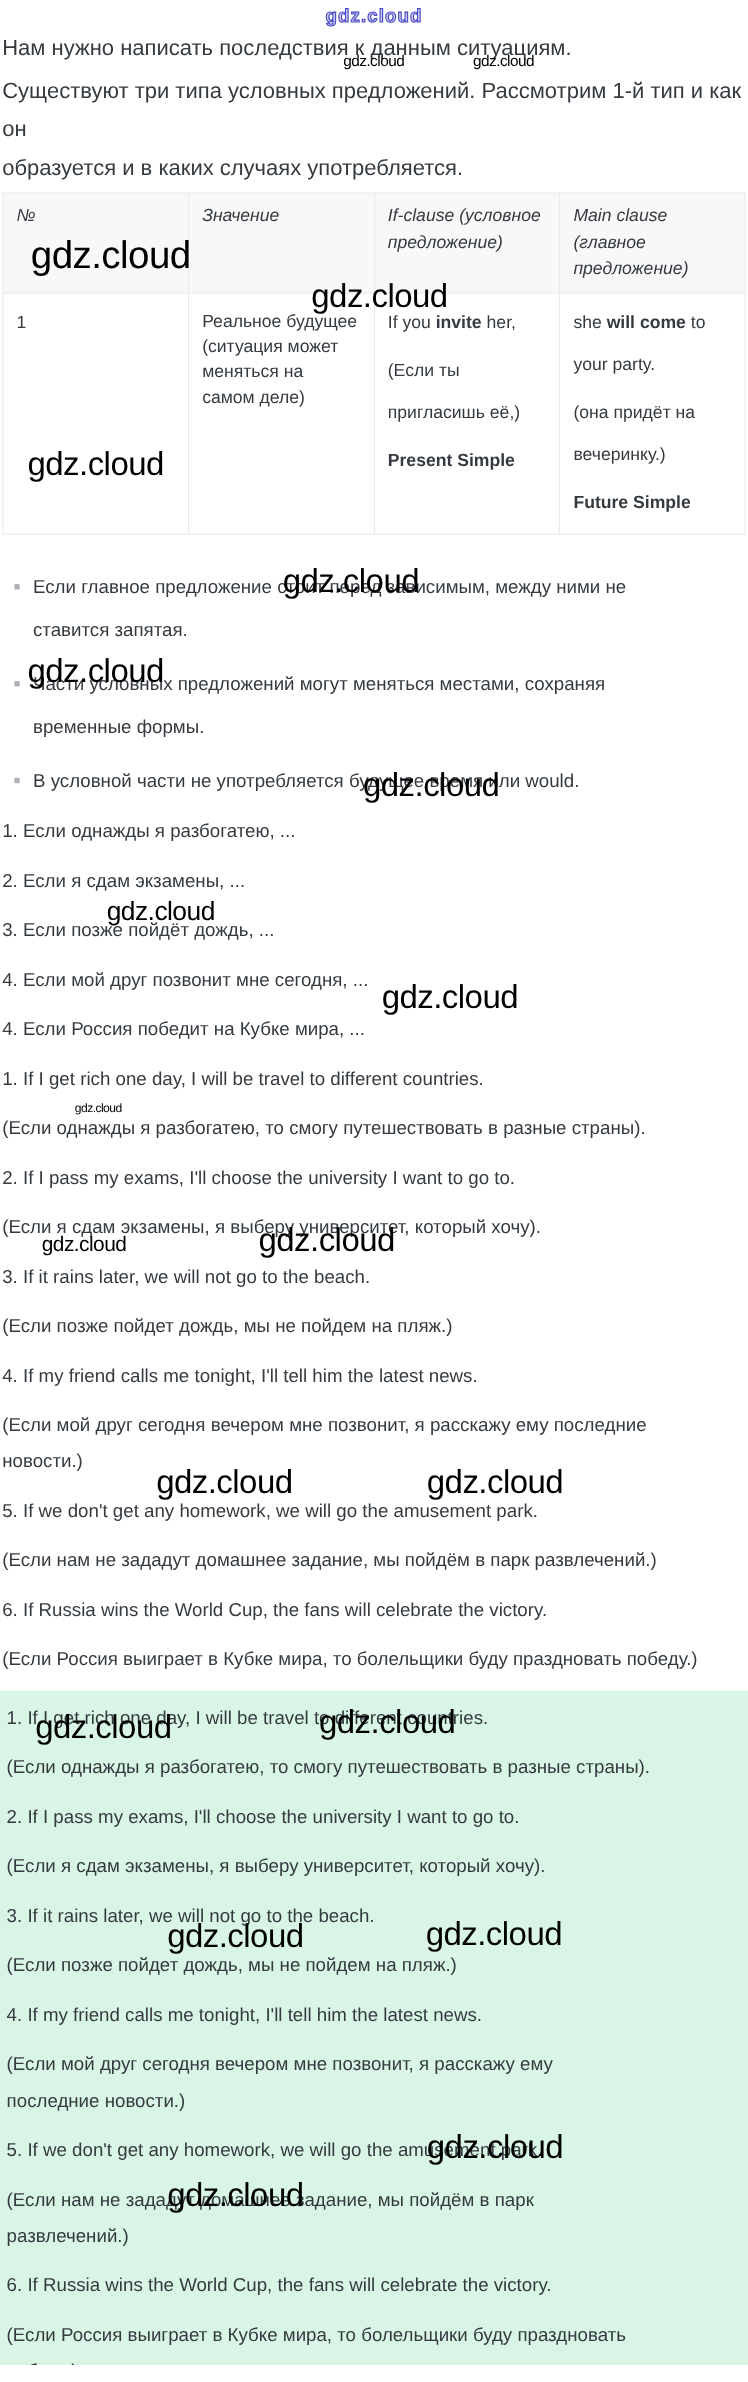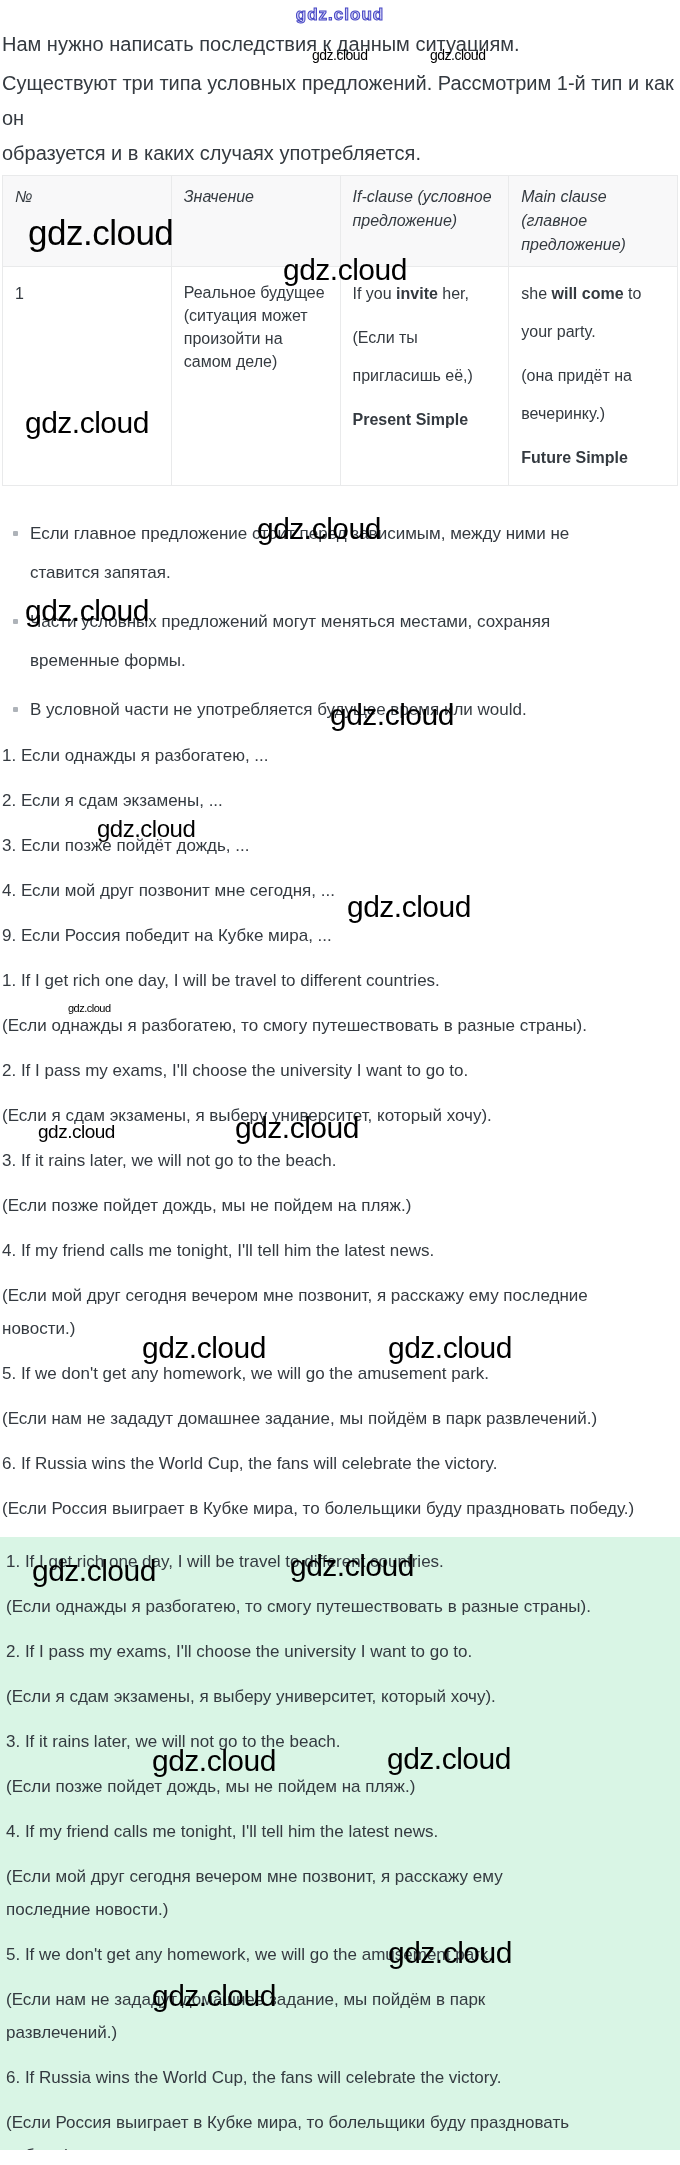--- a/index.html
+++ b/index.html
@@ -74,21 +74,21 @@
 (главное
 предложение)</th>
       </tr>
       <tr>
         <td>
           <div class="cellp">1</div>
         </td>
         <td>
           <div class="meaning-text">Реальное будущее
 (ситуация может
-произойти на
+меняться на
 самом деле)</div>
         </td>
         <td>
           <div class="cellp"><span>If you </span><b>invite</b><span> her,</span></div>
           <div class="cellp">(Если ты
 пригласишь её,)</div>
           <div class="tense">Present Simple</div>
         </td>
         <td>
           <div class="cellp"><span>she </span><b>will come</b><span> to
@@ -107,21 +107,21 @@
       <li>Части условных предложений могут меняться местами, сохраняя
 временные формы.</li>
       <li>В условной части не употребляется будущее время или would.</li>
     </ul>
 
     <div class="situations">
       <p>1. Если однажды я разбогатею, ...</p>
       <p>2. Если я сдам экзамены, ...</p>
       <p>3. Если позже пойдёт дождь, ...</p>
       <p>4. Если мой друг позвонит мне сегодня, ...</p>
-      <p>9. Если Россия победит на Кубке мира, ...</p>
+      <p>4. Если Россия победит на Кубке мира, ...</p>
     </div>
 
     <div class="answers">
       <p>1. If I get rich one day, I will be travel to different countries.</p>
       <p>(Если однажды я разбогатею, то смогу путешествовать в разные страны).</p>
       <p>2. If I pass my exams, I'll choose the university I want to go to.</p>
       <p>(Если я сдам экзамены, я выберу университет, который хочу).</p>
       <p>3. If it rains later, we will not go to the beach.</p>
       <p>(Если позже пойдет дождь, мы не пойдем на пляж.)</p>
       <p>4. If my friend calls me tonight, I'll tell him the latest news.</p>

